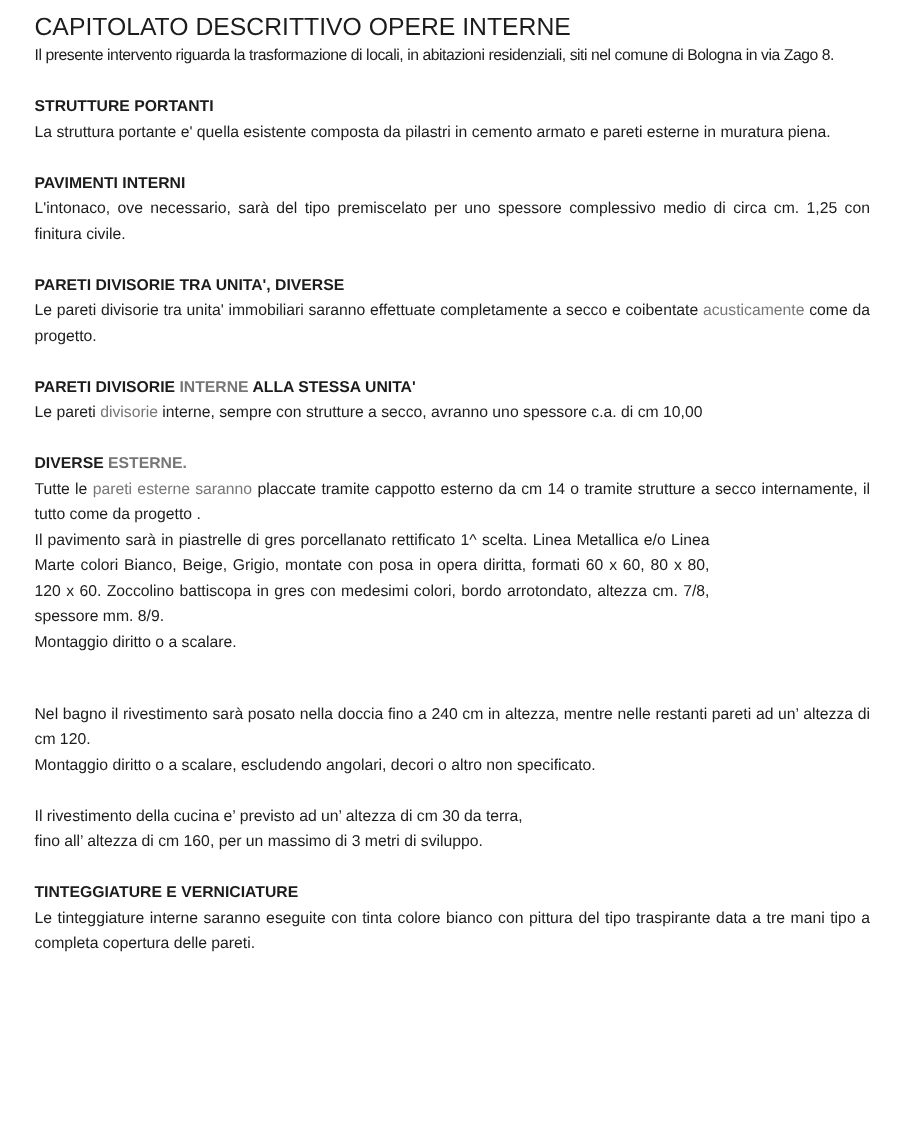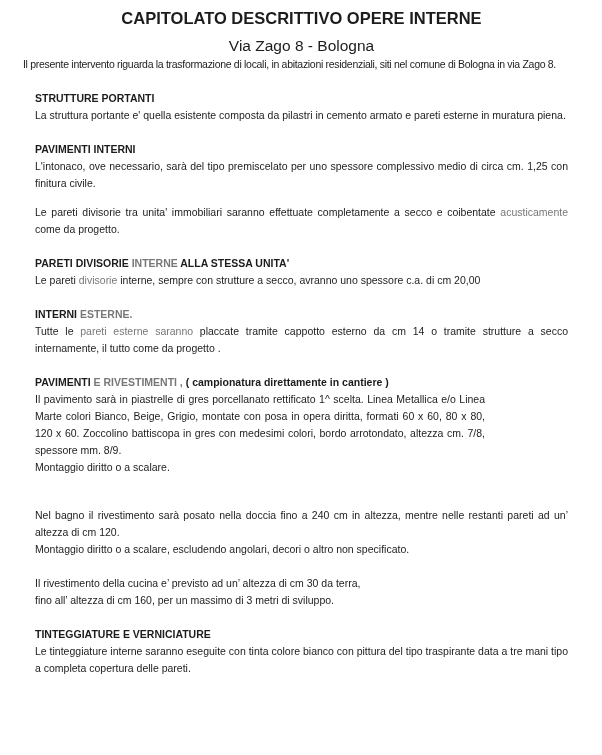--- a/index.html
+++ b/index.html
@@ -14,22 +14,22 @@
     font-family: "Liberation Sans", sans-serif;
     color: #1c1c1c;
   }
   .page {
     padding: 8px 22px 0 23px;
     box-sizing: border-box;
   }
   .doc-title {
     font-size: 16.5px;
     line-height: 21px;
-    font-weight: bold;
-    text-align: center;
+    font-weight: normal;
+    text-align: left;
     margin: 0;
   }
   .doc-subtitle {
     font-size: 15.5px;
     line-height: 20px;
     font-weight: normal;
     text-align: center;
     margin: 7px 0 0 0;
   }
   .intro {
@@ -42,57 +42,56 @@
     font-size: 10.5px;
     line-height: 17px;
     text-align: justify;
   }
   .sec-heading {
     font-size: 10.5px;
     line-height: 17px;
     font-weight: bold;
     margin: 17px 0 0 0;
   }
-  section { margin: 12px; }
+  section { margin: 0; }
   section[data-name="section-bagno"]   { margin-top: 31px; }
   section[data-name="section-cucina"]  { margin-top: 17px; }
   .narrow { width: 450px; }
   .muted  { color: #777777; }
 </style>
 </head>
 <body>
 
 <div class="page" data-name="document-page">
   <h1 class="doc-title" data-name="document-title">CAPITOLATO DESCRITTIVO OPERE INTERNE</h1>
-  <h2 class="doc-subtitle" data-name="document-subtitle">Via Zago 8 - Bologna</h2>
 
   <p class="para intro" data-name="intro-paragraph">Il presente intervento riguarda la trasformazione di locali, in abitazioni residenziali, siti nel comune di Bologna in via Zago 8.</p>
 
   <div data-name="sections">
       <section data-name="section-strutture-portanti">
         <h3 class="sec-heading" data-name="section-heading"><span data-name="heading-text">STRUTTURE PORTANTI</span></h3>
         <p class="para" data-name="paragraph"><span data-name="body-text">La struttura portante e' quella esistente composta da pilastri in cemento armato e pareti esterne in muratura piena.</span></p>
       </section>
       <section data-name="section-intonaci-interni">
         <h3 class="sec-heading" data-name="section-heading"><span data-name="heading-text">PAVIMENTI INTERNI</span></h3>
         <p class="para" data-name="paragraph"><span data-name="body-text">L'intonaco, ove necessario, sarà del tipo premiscelato per uno spessore complessivo medio di circa cm. 1,25 con finitura civile.</span></p>
       </section>
       <section data-name="section-pareti-divisorie-tra-unita-diverse">
+        <h3 class="sec-heading" data-name="section-heading"><span data-name="heading-text">PARETI DIVISORIE TRA UNITA', DIVERSE</span></h3>
         <p class="para" data-name="paragraph"><span data-name="body-text">Le pareti divisorie tra unita' immobiliari saranno effettuate completamente a secco e coibentate </span><span class="muted" data-name="body-text-muted">acusticamente</span><span data-name="body-text"> come da progetto.</span></p>
       </section>
       <section data-name="section-pareti-divisorie-interne-stessa-unita">
         <h3 class="sec-heading" data-name="section-heading"><span data-name="heading-text">PARETI DIVISORIE </span><span class="muted" data-name="heading-text-muted">INTERNE</span><span data-name="heading-text"> ALLA STESSA UNITA'</span></h3>
-        <p class="para" data-name="paragraph"><span data-name="body-text">Le pareti </span><span class="muted" data-name="body-text-muted">divisorie</span><span data-name="body-text"> interne, sempre con strutture a secco, avranno uno spessore c.a. di cm 20,00</span></p>
+        <p class="para" data-name="paragraph"><span data-name="body-text">Le pareti </span><span class="muted" data-name="body-text-muted">divisorie</span><span data-name="body-text"> interne, sempre con strutture a secco, avranno uno spessore c.a. di cm 10,00</span></p>
       </section>
       <section data-name="section-pareti-esterne">
-        <h3 class="sec-heading" data-name="section-heading"><span data-name="heading-text">INTERNI </span><span class="muted" data-name="heading-text-muted">ESTERNE.</span></h3>
+        <h3 class="sec-heading" data-name="section-heading"><span data-name="heading-text">DIVERSE </span><span class="muted" data-name="heading-text-muted">ESTERNE.</span></h3>
         <p class="para" data-name="paragraph"><span data-name="body-text">Tutte le </span><span class="muted" data-name="body-text-muted">pareti esterne saranno</span><span data-name="body-text"> placcate tramite cappotto esterno da cm 14 o tramite strutture a secco internamente, il tutto come da progetto .</span></p>
       </section>
       <section data-name="section-pavimenti-e-rivestimenti">
-        <h3 class="sec-heading" data-name="section-heading"><span data-name="heading-text">PAVIMENTI </span><span class="muted" data-name="heading-text-muted">E RIVESTIMENTI , </span><span data-name="heading-text">( campionatura direttamente in cantiere )</span></h3>
         <p class="para narrow" data-name="paragraph"><span data-name="body-text">Il pavimento sarà in piastrelle di gres porcellanato rettificato 1^ scelta. Linea Metallica e/o Linea Marte colori Bianco, Beige, Grigio, montate con posa in opera diritta, formati 60 x 60, 80 x 80, 120 x 60. Zoccolino battiscopa in gres con medesimi colori, bordo arrotondato, altezza cm. 7/8, spessore mm. 8/9.</span></p>
         <p class="para" data-name="paragraph"><span data-name="body-text">Montaggio diritto o a scalare.</span></p>
       </section>
       <section data-name="section-bagno">
         <p class="para" data-name="paragraph"><span data-name="body-text">Nel bagno il rivestimento sarà posato nella doccia fino a 240 cm in altezza, mentre nelle restanti pareti ad un’ altezza di cm 120.</span></p>
         <p class="para" data-name="paragraph"><span data-name="body-text">Montaggio diritto o a scalare, escludendo angolari, decori o altro non specificato.</span></p>
       </section>
       <section data-name="section-cucina">
         <p class="para" data-name="paragraph"><span data-name="body-text">Il rivestimento della cucina e’ previsto ad un’ altezza di cm 30 da terra,</span></p>
         <p class="para" data-name="paragraph"><span data-name="body-text">fino all’ altezza di cm 160, per un massimo di 3 metri di sviluppo.</span></p>

